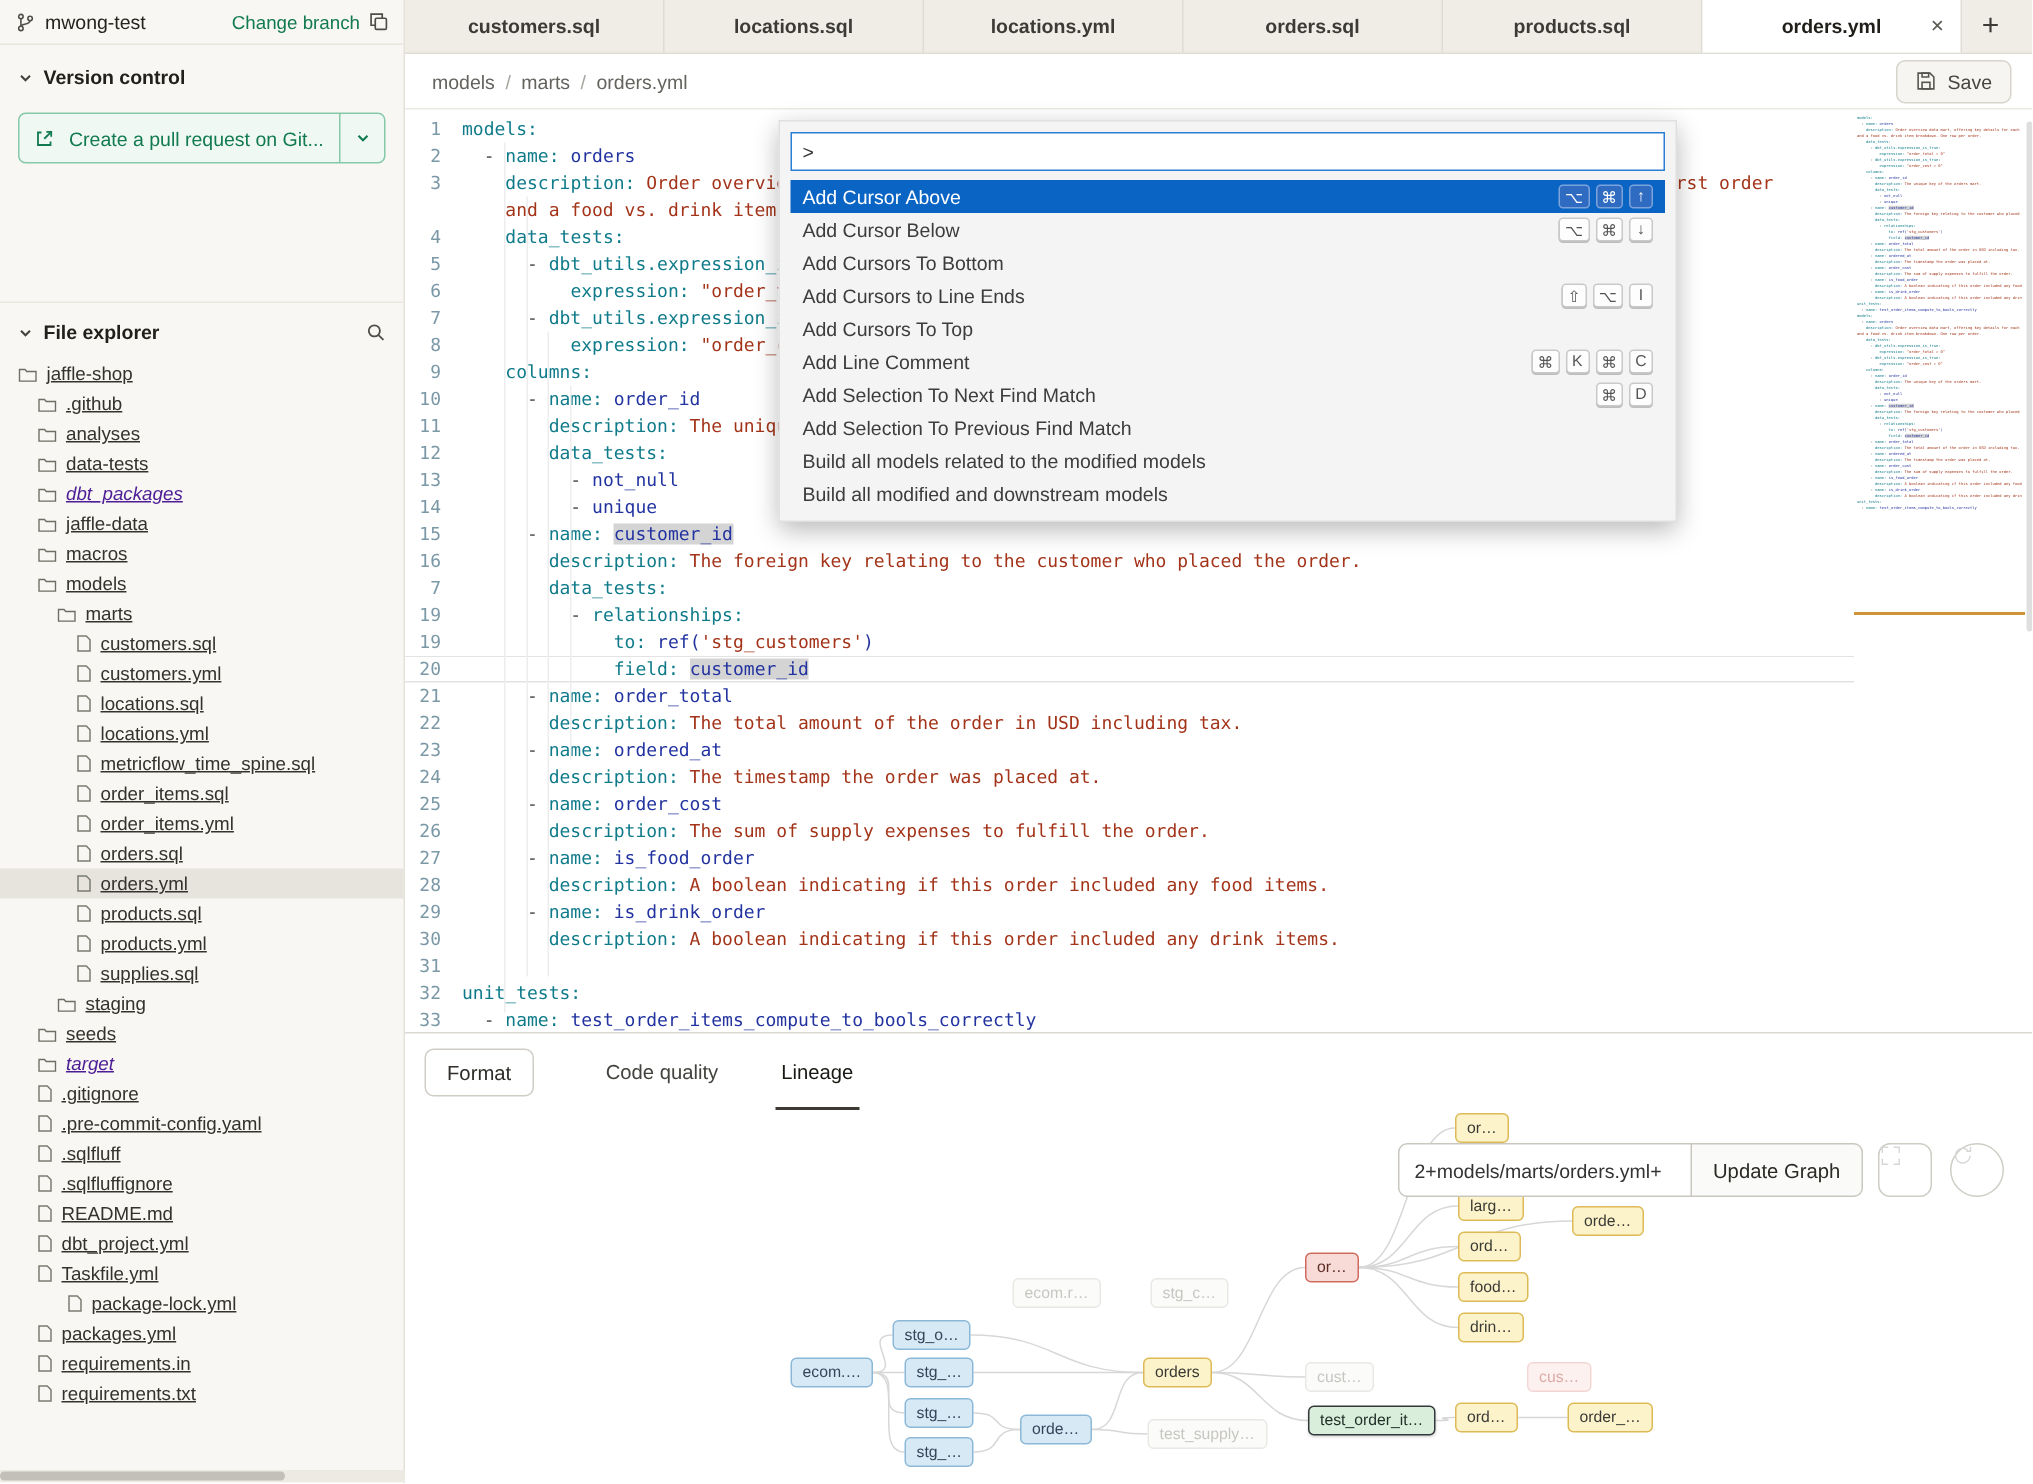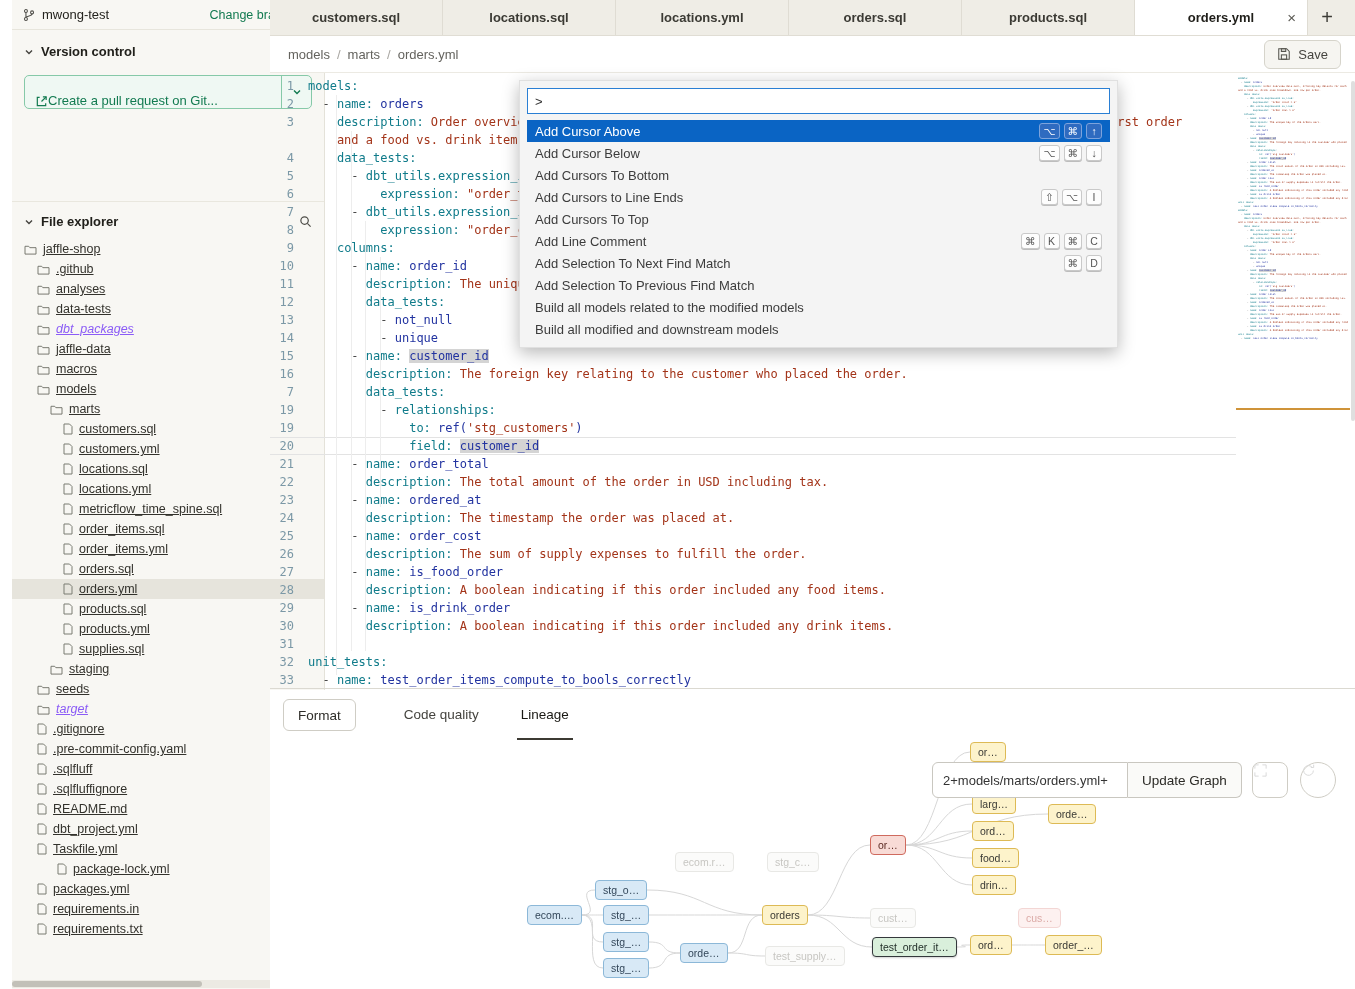--- a/index.html
+++ b/index.html
@@ -1,42 +1,42 @@
 <!DOCTYPE html>
 <html style="--accent-green: #127a50; --selection-blue: #0a64c4; --code-key: #0f7b8a; --code-value: #2233a0; --code-string: #a33419; --node-model-bg: #fdf3cb; --node-model-border: #ddba55; --node-staging-bg: #d8e9f6; --node-staging-border: #8cb8d8; --node-test-bg: #d9efdb; --node-test-border: #34383c; --node-error-bg: #f8dbd6; --node-error-border: #cf6a5e;"><head>
 <meta charset="utf-8">
 <style>
   * { margin:0; padding:0; box-sizing:border-box; }
   html,body { background:#ffffff; }
   .app { position:relative; width:1355px; height:989px; overflow:hidden;
          font-family:"Liberation Sans", sans-serif; background:#ffffff; color:#2d2c27; }
 
   
-  .sidebar { position:absolute; left:12px; top:0; width:313px; height:989px;
+  .sidebar { position:absolute; left:0; top:0; width:270px; height:989px;
              background:#f8f7f3; border-right:1px solid #e4e2d9; }
   .branch-row { height:30px; display:flex; align-items:center; gap:6px; padding:0 10px;
                 border-bottom:1px solid #e7e5dc; }
   .bname { font-size:13px; color:#24231e; font-weight:500; }
   .chbr { margin-left:auto; font-size:12.5px; color:var(--accent-green); cursor:pointer; }
   .cpicon { display:flex; cursor:pointer; }
   .sec-head { display:flex; align-items:center; gap:7px; padding:0 12px; margin-top:14px; }
   .sec-title { font-size:13px; font-weight:700; color:#21201b; }
   .pr-btn { margin:16px 12px 0 12px; height:34px; display:flex; align-items:stretch;
             border:1px solid #86c9a8; border-radius:5px; background:#eff8f3; color:var(--accent-green);
             font-size:13px; overflow:hidden; cursor:pointer; }
-  .pr-main { flex:1; display:flex; align-items:flex-end; gap:0; padding:0 10px; white-space:nowrap; overflow:hidden; }
+  .pr-main { flex:1; display:flex; align-items:center; gap:10px; padding:0 10px; white-space:nowrap; overflow:hidden; }
   .pr-caret { width:30px; display:flex; align-items:center; justify-content:center; border-left:1px solid #86c9a8; }
   .fe-sec { margin-top:92px; border-top:1px solid #e9e7de; padding-top:12px; }
   .fe-head { display:flex; align-items:center; gap:7px; padding:0 12px; }
   .fe-spacer { flex:1; }
   .tree { margin-top:10px; }
   .trow { height:20px; display:flex; align-items:center; gap:6px; font-size:12.5px; color:#33322c;
           cursor:pointer; white-space:nowrap;text-decoration:underline; }
   .trow.sel { background:#e6e4dc; }
-  .trow.ital { font-style:italic; color:#8b5cf6; }
+  .trow.ital { font-style:italic; color:#4c1d95; }
   .ticon { display:flex; flex-shrink:0; }
   .sb-track { position:absolute; left:0; bottom:1px; width:270px; height:8px; background:#eceae3; }
   .sb-thumb { position:absolute; left:0; top:1px; width:190px; height:6px; background:#c2c0b8; border-radius:3px; }
 
   
   .main { position:absolute; left:270px; top:0; right:0; height:989px; }
   .tabbar { height:36px; background:#efede6; border-bottom:1px solid #e0ddd4; display:flex; }
   .tabs { display:flex; }
   .tab { width:173px; position:relative; display:flex; align-items:center; justify-content:center;
          font-size:13px; font-weight:600; color:#3b3a34; border-right:1px solid #dfdcd3; cursor:pointer; }

